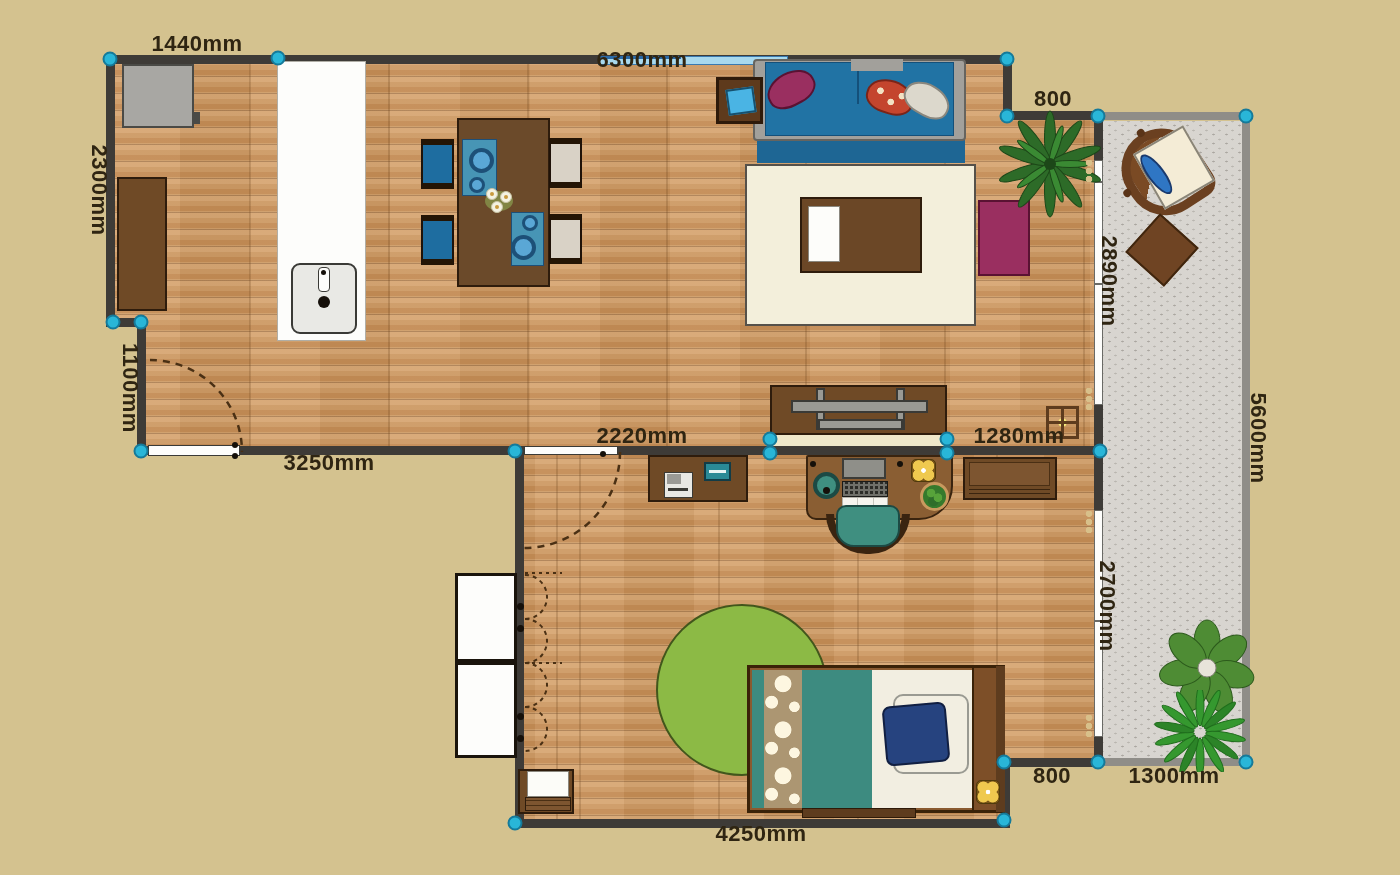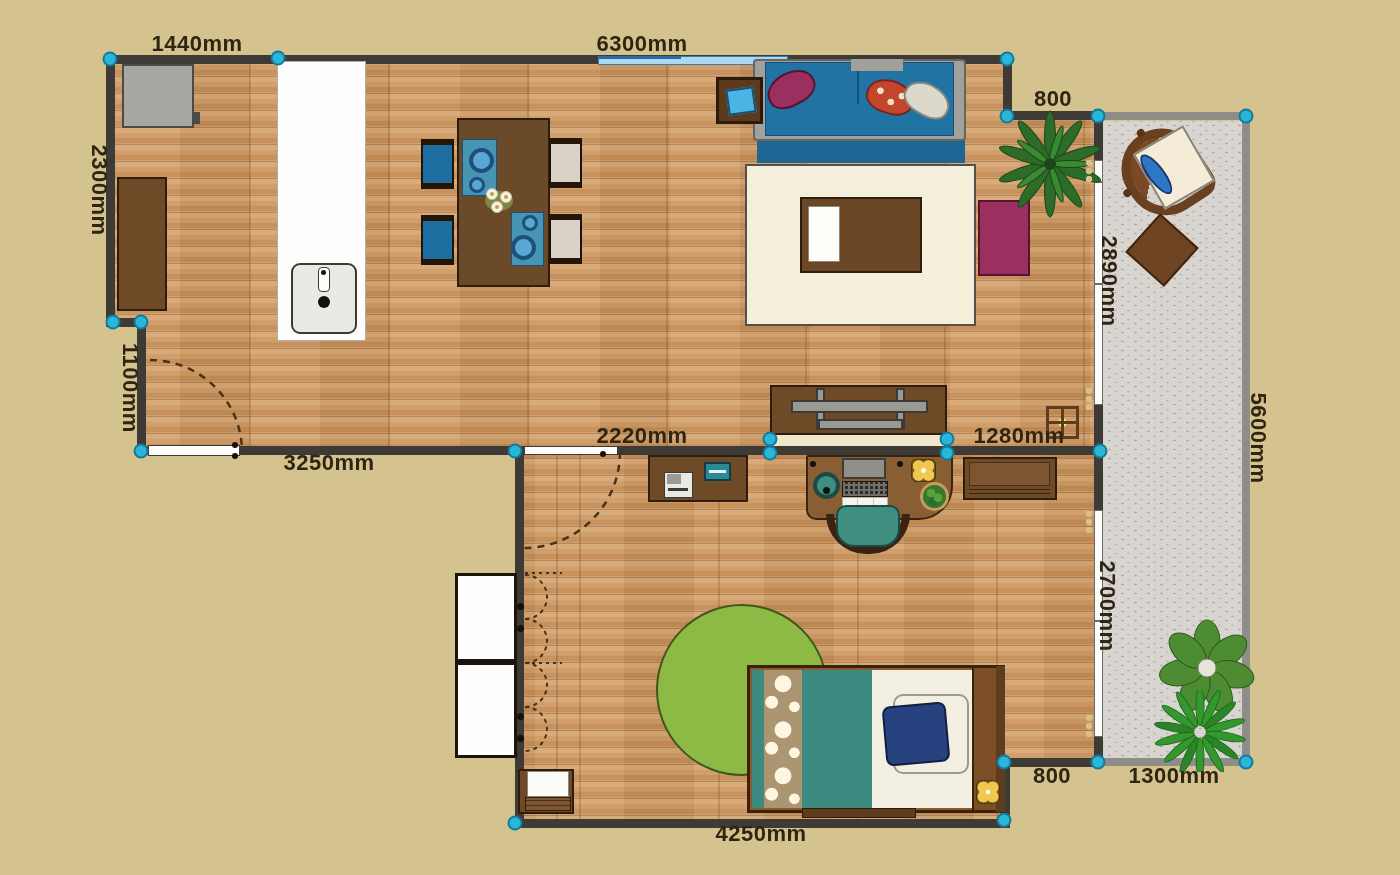--- a/index.html
+++ b/index.html
@@ -290,21 +290,21 @@
   <div class="abs marker" style="left:947px;top:439px;"></div>
   <div class="abs marker" style="left:947px;top:453px;"></div>
   <div class="abs marker" style="left:1100px;top:451px;"></div>
   <div class="abs marker" style="left:1004px;top:762px;"></div>
   <div class="abs marker" style="left:1098px;top:762px;"></div>
   <div class="abs marker" style="left:1246px;top:762px;"></div>
   <div class="abs marker" style="left:1004px;top:820px;"></div>
   <div class="abs marker" style="left:515px;top:823px;"></div>
 
   <span class="abs dim" style="left:197px;top:44px;">1440mm</span>
-  <span class="abs dim" style="left:642px;top:44px;">6300mm</span>
+  <span class="abs dim" style="left:642px;top:60px;">6300mm</span>
   <span class="abs dim" style="left:1053px;top:99px;">800</span>
   <span class="abs dim vert" style="left:99px;top:190px;">2300mm</span>
   <span class="abs dim vert" style="left:1109px;top:281px;">2890mm</span>
   <span class="abs dim vert" style="left:1258px;top:438px;">5600mm</span>
   <span class="abs dim vert" style="left:130px;top:388px;">1100mm</span>
   <span class="abs dim" style="left:329px;top:463px;">3250mm</span>
   <span class="abs dim" style="left:642px;top:436px;">2220mm</span>
   <span class="abs dim" style="left:1019px;top:436px;">1280mm</span>
   <span class="abs dim vert" style="left:1107px;top:606px;">2700mm</span>
   <span class="abs dim" style="left:1052px;top:776px;">800</span>

